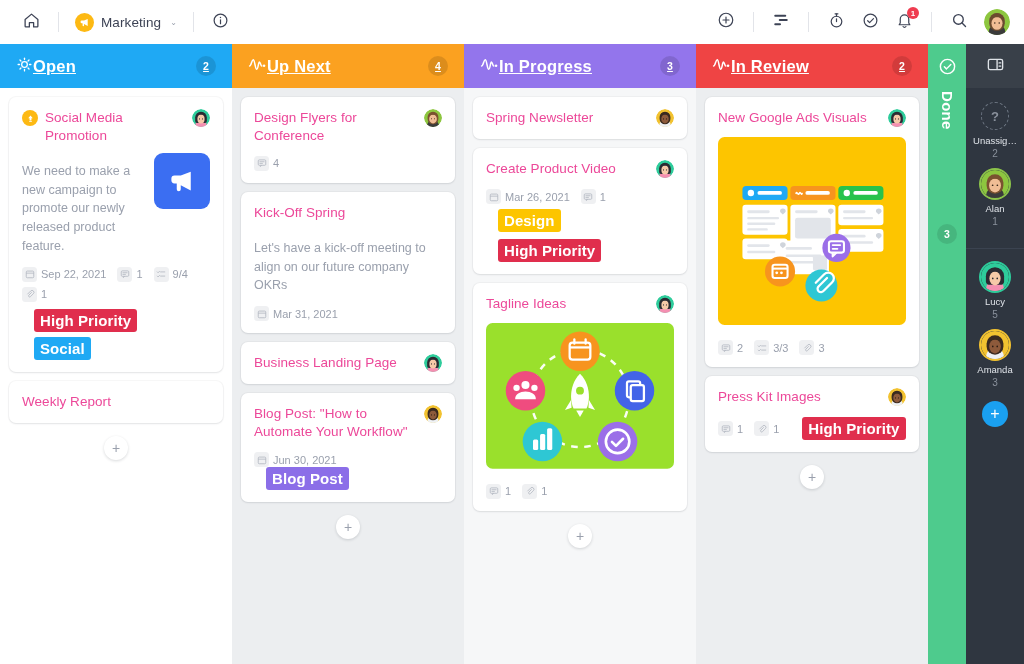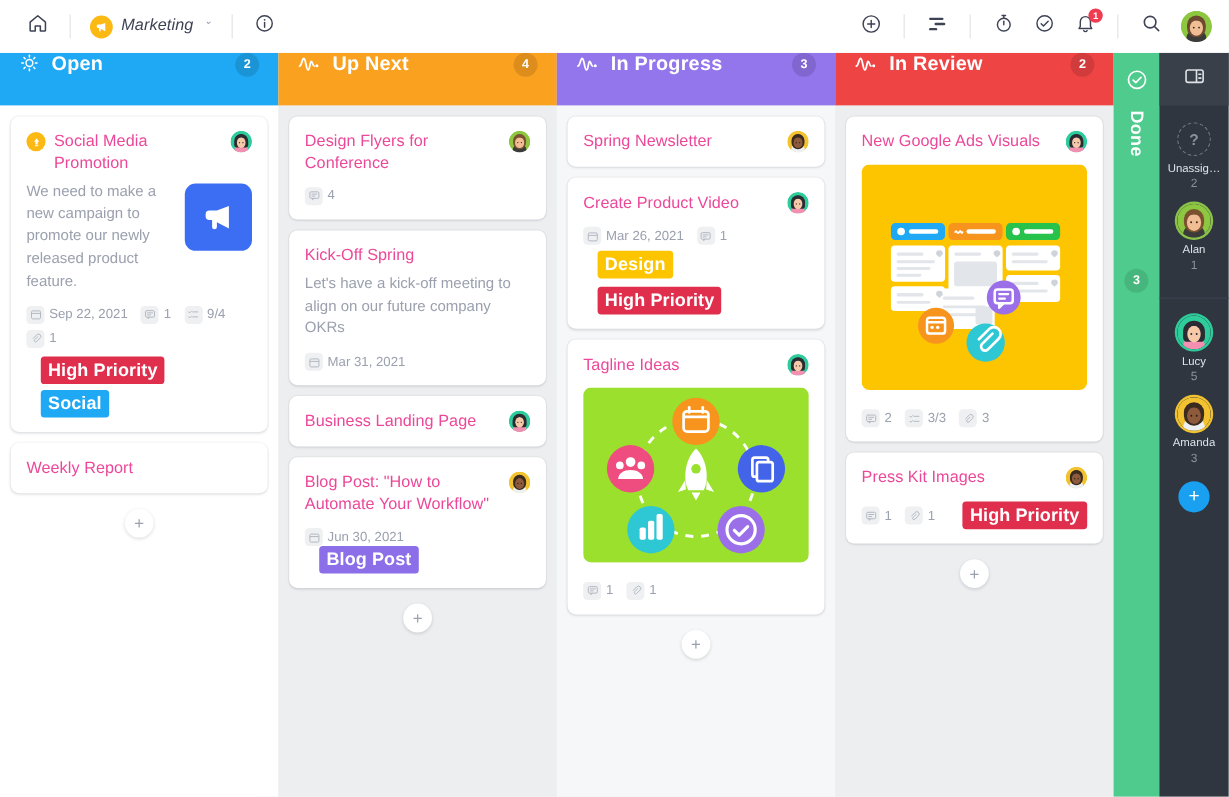--- a/index.html
+++ b/index.html
@@ -16,23 +16,22 @@
     padding: 0 14px; flex: 0 0 44px; position: relative; z-index: 5;
   }
   .tb-left { display: flex; align-items: center; gap: 0; }
   .tb-right { margin-left: auto; display: flex; align-items: center; }
   .tb-btn {
     width: 34px; height: 34px; display: flex; align-items: center;
     justify-content: center; color: #3d4355; cursor: pointer;
   }
   .tb-sep { width: 1px; height: 20px; background: #e2e4e9; margin: 0 10px; }
   .proj {
-    display: flex; gap: 7px; cursor: pointer;
+    display: flex; align-items: center; gap: 7px; cursor: pointer;
     padding: 0 6px;
-    font-style: italic;
   }
   .proj-logo {
     width: 19px; height: 19px; border-radius: 50%; background: #fdb913;
     display: flex; align-items: center; justify-content: center;
   }
   .proj-name { font-size: 13.5px; color: #3d4355; font-weight: 500; letter-spacing: .1px;}
   .caret { font-size: 8px; color: #9aa0ad; margin-left: 2px; }
   .bell-wrap { position: relative; }
   .bell-badge {
     position: absolute; top: 2px; right: 2px; width: 12px; height: 12px;
@@ -42,22 +41,22 @@
   .avatar-top {
     width: 26px; height: 26px; border-radius: 50%; margin-left: 8px;
     overflow: hidden; cursor: pointer; flex: 0 0 26px;
   }
 
   
   .board { flex: 1; display: flex; min-height: 0; }
   .cols { flex: 1; display: flex; min-width: 0; }
   .col { flex: 1 1 0; min-width: 0; display: flex; flex-direction: column; }
   .col-head {
-    height: 44px; flex: 0 0 44px; display: flex; 
-    padding: 0 16px; color: #fff; gap: 10px;
+    height: 44px; flex: 0 0 44px; display: flex; align-items: center;
+    padding: 0 16px; color: #fff;  text-decoration: underline;
   }
   .col-title { font-size: 16.5px; font-weight: 600; letter-spacing: .2px; }
   .col-count {
     margin-left: auto; min-width: 20px; height: 20px; border-radius: 10px;
     background: rgba(0,0,0,.12); font-size: 10.5px; display: flex;
     align-items: center; justify-content: center; padding: 0 6px; font-weight: 600;
   }
   .col-body {
     flex: 1; padding: 9px 9px 0 9px; overflow: hidden;
     display: flex; flex-direction: column; gap: 9px;
@@ -80,21 +79,21 @@
   .prio-dot {
     width: 16px; height: 16px; border-radius: 50%; background: #fdb913;
     flex: 0 0 16px; display: flex; align-items: center; justify-content: center;
     margin-top: 1px;
   }
   .card-av {
     width: 18px; height: 18px; border-radius: 50%; flex: 0 0 18px;
     overflow: hidden; margin-top: 0px;
   }
   .card-desc {
-    font-size: 12.5px; color: #9aa0ad; line-height: 1.5; margin-top: 5px;
+    font-size: 12.5px; color: #9aa0ad; line-height: 1.5; margin-top: 17px;
   }
   .desc-row { display: flex; gap: 10px; align-items: flex-start; }
   .desc-row .card-desc { flex: 1; }
   .desc-thumb {
     width: 56px; height: 56px; border-radius: 9px; background: #3b6ef2;
     flex: 0 0 56px; margin-top: 8px; display: flex; align-items: center;
     justify-content: center;
   }
   .meta { display: flex; align-items: center; gap: 5px; margin-top: 11px; flex-wrap: wrap; }
   .meta-item { display: flex; align-items: center; gap: 4px; margin-right: 6px; }

